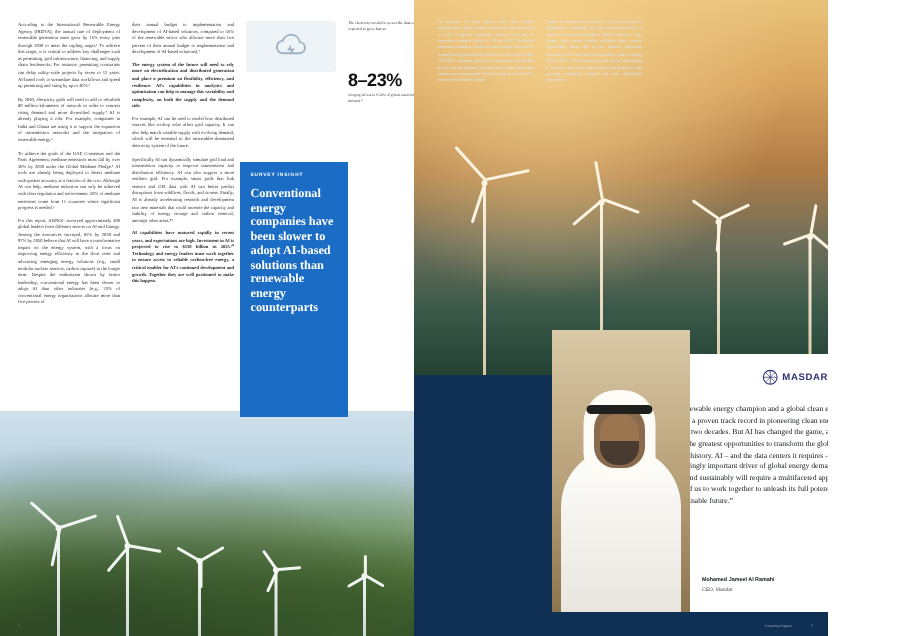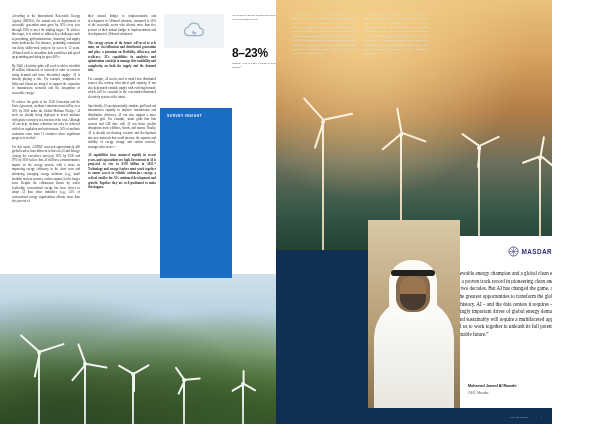--- a/index.html
+++ b/index.html
@@ -176,20 +176,21 @@
     </div>
 
     <div class="stat-note">The electricity needed to power the data centers is expected to grow fast as:</div>
     <div class="stat-big">8–23%</div>
     <div class="stat-sub">bringing AI use to 0.24% of global electricity demand.¹¹</div>
 
     <div class="left-col col4" style="top:82px;"></div>
 
     <div class="survey-box">
       <div class="survey-kicker">SURVEY INSIGHT</div>
+      <div class="survey-head">Conventional energy companies have been slower to adopt AI-based solutions than renewable energy counterparts</div>
     </div>
 
     <div class="page-num-l">6</div>
   </div>
 
   <div class="page-right">
 
     <div class="right-photo">
       <div class="turbine r-turbine" style="left:30px;width:34px;height:150px;">
         <div class="mast" style="height:128px;"></div>

